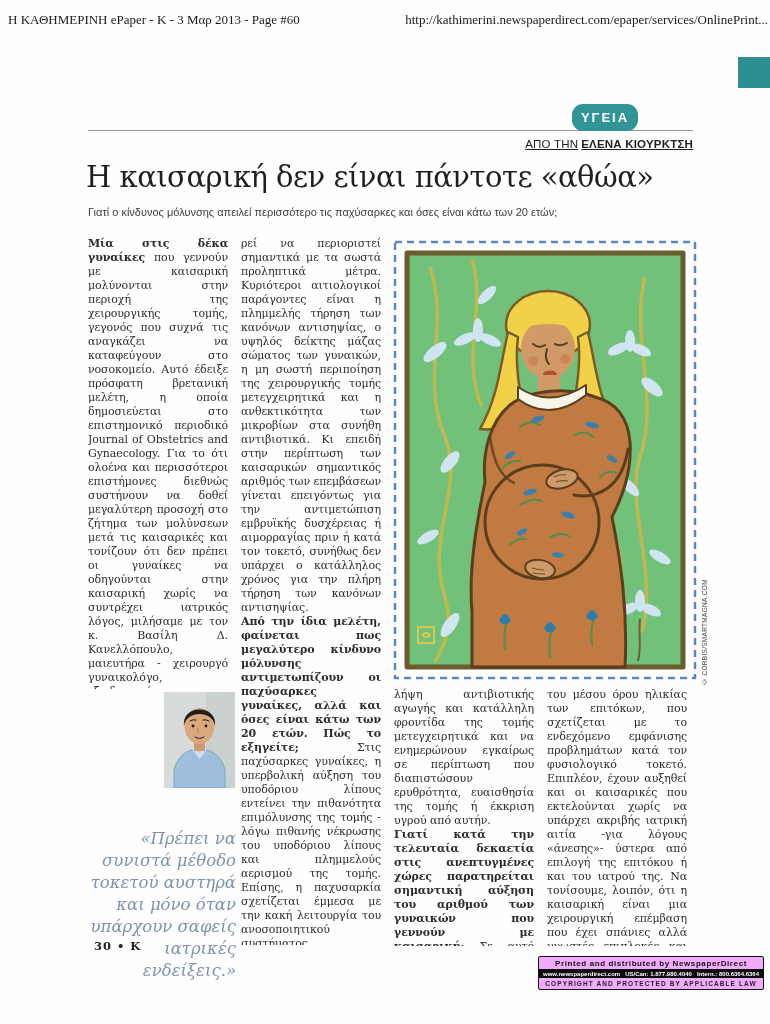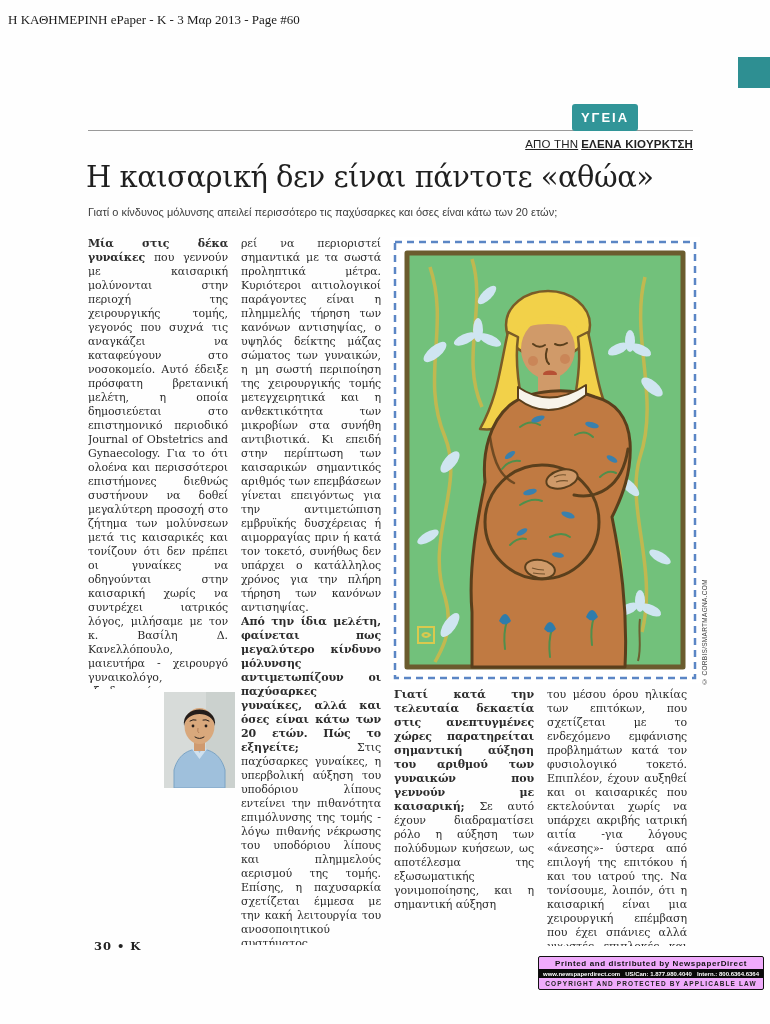--- a/index.html
+++ b/index.html
@@ -7,21 +7,21 @@
         font-family:"Liberation Sans",sans-serif;}
   
   .hdr{position:absolute;top:12px;font-family:"Liberation Serif",serif;font-size:13px;color:#1a1a1a;white-space:nowrap;}
   .hdr-left{left:8px;}
   .hdr-right{right:2px;}
   
   .corner-mark{position:absolute;left:738px;top:57px;width:32px;height:31px;background:#2e8f92;}
   
   .rule{position:absolute;left:88px;top:130px;width:605px;height:1px;background:#9a9a9a;}
   .badge{position:absolute;left:572px;top:104px;width:66px;height:27px;background:#319598;color:#fff;
-         border-radius:3px;font-size:13px;font-weight:bold;letter-spacing:2px;text-align:center;line-height:27px;}
+         border-radius:11px;font-size:13px;font-weight:bold;letter-spacing:2px;text-align:center;line-height:27px;}
   .byline{position:absolute;left:390px;top:138px;width:303px;text-align:right;font-size:11.5px;color:#222;letter-spacing:.2px;text-decoration:underline;}
   .byline .pre{margin-right:3px;}
   .byline b{font-weight:bold;}
   
   h1{position:absolute;left:86px;top:160px;margin:0;width:640px;font-family:"DejaVu Serif",serif;
      font-weight:normal;font-size:29px;letter-spacing:-.5px;color:#1f1f1f;}
   .subtitle{position:absolute;left:88px;top:206px;width:640px;font-size:11px;color:#3c3c3c;}
   
   .col{position:absolute;top:237px;width:140px;font-family:"DejaVu Serif",serif;font-size:11px;
        line-height:14px;letter-spacing:-.1px;text-align:justify;color:#2b2b2b;overflow:hidden;}
@@ -52,40 +52,42 @@
   .printer .l2{background:#0a0a0a;color:#fff;display:flex;justify-content:space-between;align-items:center;
                padding:1.5px 4px;font-size:6px;font-weight:bold;white-space:nowrap;}
   .printer .l3{font-size:6.5px;font-weight:bold;letter-spacing:1.1px;text-align:center;padding:1.5px 0 2px;color:#222;}
 </style>
 </head>
 <body>
 
 <div id="page">
 
   <div class="hdr hdr-left">Η ΚΑΘΗΜΕΡΙΝΗ ePaper - Κ - 3 Μαρ 2013 - Page #60</div>
+  <div class="hdr hdr-right">http://kathimerini.newspaperdirect.com/epaper/services/OnlinePrint...</div>
 
   <div class="corner-mark"></div>
 
   <div class="rule"></div>
   <div class="badge">ΥΓΕΙΑ</div>
   <div class="byline">
     <span class="pre">ΑΠΟ ΤΗΝ</span><b>ΕΛΕΝΑ ΚΙΟΥΡΚΤΣΗ</b>
   </div>
 
   <h1>Η καισαρική δεν είναι πάντοτε «αθώα»</h1>
   <div class="subtitle">Γιατί ο κίνδυνος μόλυνσης απειλεί περισσότερο τις παχύσαρκες και όσες είναι κάτω των 20 ετών;</div>
 
   <div id="col1" class="col">
       <p><b>Μία στις δέκα γυναίκες</b> <span>που γεννούν με καισαρική μολύνονται στην περιοχή της χειρουργικής τομής, γεγονός που συχνά τις αναγκάζει να καταφεύγουν στο νοσοκομείο. Αυτό έδειξε πρόσφατη βρετανική μελέτη, η οποία δημοσιεύεται στο επιστημονικό περιοδικό Journal of Obstetrics and Gynaecology. Για το ότι ολοένα και περισσότεροι επιστήμονες διεθνώς συστήνουν να δοθεί μεγαλύτερη προσοχή στο ζήτημα των μολύνσεων μετά τις καισαρικές και τονίζουν ότι δεν πρέπει οι γυναίκες να οδηγούνται στην καισαρική χωρίς να συντρέχει ιατρικός λόγος, μιλήσαμε με τον κ. Βασίλη Δ. Κανελλόπουλο, μαιευτήρα - χειρουργό γυναικολόγο, εξειδικευμένο στην εμβρυομητρική ιατρική.</span></p>
     </div>
   <div id="col2" class="col">
       <p><span>ρεί να περιοριστεί σημαντικά με τα σωστά προληπτικά μέτρα. Κυριότεροι αιτιολογικοί παράγοντες είναι η πλημμελής τήρηση των κανόνων αντισηψίας, ο υψηλός δείκτης μάζας σώματος των γυναικών, η μη σωστή περιποίηση της χειρουργικής τομής μετεγχειρητικά και η ανθεκτικότητα των μικροβίων στα συνήθη αντιβιοτικά. Κι επειδή στην περίπτωση των καισαρικών σημαντικός αριθμός των επεμβάσεων γίνεται επειγόντως για την αντιμετώπιση εμβρυϊκής δυσχέρειας ή αιμορραγίας πριν ή κατά τον τοκετό, συνήθως δεν υπάρχει ο κατάλληλος χρόνος για την πλήρη τήρηση των κανόνων αντισηψίας.</span></p>
       <p><b>Από την ίδια μελέτη, φαίνεται πως μεγαλύτερο κίνδυνο μόλυνσης αντιμετωπίζουν οι παχύσαρκες γυναίκες, αλλά και όσες είναι κάτω των 20 ετών. Πώς το εξηγείτε;</b> <span>Στις παχύσαρκες γυναίκες, η υπερβολική αύξηση του υποδόριου λίπους εντείνει την πιθανότητα επιμόλυνσης της τομής - λόγω πιθανής νέκρωσης του υποδόριου λίπους και πλημμελούς αερισμού της τομής. Επίσης, η παχυσαρκία σχετίζεται έμμεσα με την κακή λειτουργία του ανοσοποιητικού συστήματος.</span></p>
     </div>
   <div id="col3" class="col">
+      <p><span>λήψη αντιβιοτικής αγωγής και κατάλληλη φροντίδα της τομής μετεγχειρητικά και να ενημερώνουν εγκαίρως σε περίπτωση που διαπιστώσουν ερυθρότητα, ευαισθησία της τομής ή έκκριση υγρού από αυτήν.</span></p>
       <p><b>Γιατί κατά την τελευταία δεκαετία στις ανεπτυγμένες χώρες παρατηρείται σημαντική αύξηση του αριθμού των γυναικών που γεννούν με καισαρική;</b> <span>Σε αυτό έχουν διαδραματίσει ρόλο η αύξηση των πολύδυμων κυήσεων, ως αποτέλεσμα της εξωσωματικής γονιμοποίησης, και η σημαντική αύξηση</span></p>
     </div>
   <div id="col4" class="col">
       <p><span>του μέσου όρου ηλικίας των επιτόκων, που σχετίζεται με το ενδεχόμενο εμφάνισης προβλημάτων κατά τον φυσιολογικό τοκετό. Επιπλέον, έχουν αυξηθεί και οι καισαρικές που εκτελούνται χωρίς να υπάρχει ακριβής ιατρική αιτία -για λόγους «άνεσης»- ύστερα από επιλογή της επιτόκου ή και του ιατρού της. Να τονίσουμε, λοιπόν, ότι η καισαρική είναι μια χειρουργική επέμβαση που έχει σπάνιες αλλά γνωστές επιπλοκές και πρέπει να συνιστά μέθοδο τοκετού αυστηρά και μόνο όταν υπάρχουν σαφείς ιατρικές ενδείξεις.</span></p>
     </div>
 
   <svg class="illo" viewBox="0 0 310 446">
     <rect x="0" y="0" width="310" height="446" fill="#ffffff"></rect>
     <rect x="5" y="5" width="300" height="436" fill="none" stroke="#5b86c5" stroke-width="2.5" stroke-dasharray="7 5"></rect>
     <rect x="17" y="16" width="276" height="414" fill="#72c17b" stroke="#6b5c2e" stroke-width="5" stroke-linejoin="round"></rect>
@@ -206,20 +208,21 @@
         <circle cx="42" cy="34" r="1.4"></circle>
     </g>
     <g fill="none" stroke="#241d1a" stroke-width="1" stroke-linecap="round">
       <path d="M26,29 q3,-2 6,-1"></path>
         <path d="M39,28 q3,-1 6,1"></path>
       <path d="M31,45 q4.5,3 9,0"></path>
     </g>
     <path d="M34,36 q-1,4 1,5" fill="none" stroke="#b5805a" stroke-width="1"></path>
   </svg>
 
+  <div class="quote">«Πρέπει να συνιστά μέθοδο τοκετού αυστηρά και μόνο όταν υπάρχουν σαφείς ιατρικές ενδείξεις.»</div>
 
   <div class="pagenum">30 • Κ</div>
 
   <div class="printer">
     <div class="l1">Printed and distributed by NewspaperDirect</div>
     <div class="l2">
       <span>www.newspaperdirect.com</span>
       <span>US/Can: 1.877.980.4040</span>
       <span>Intern.: 800.6364.6364</span>
     </div>

